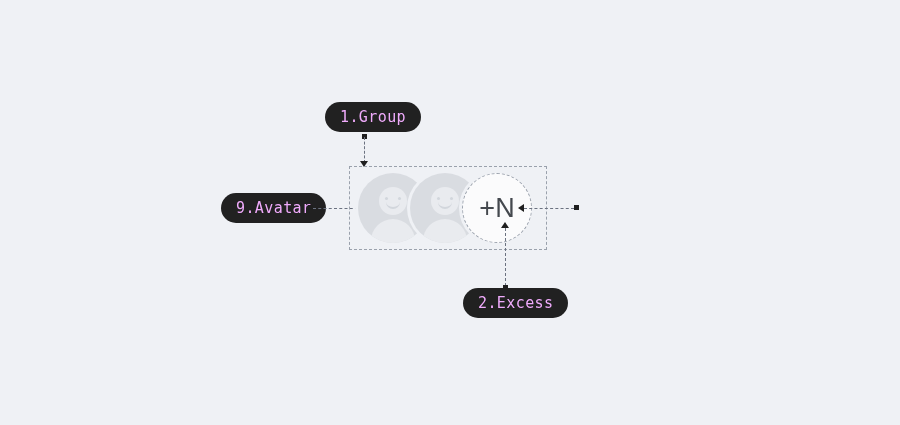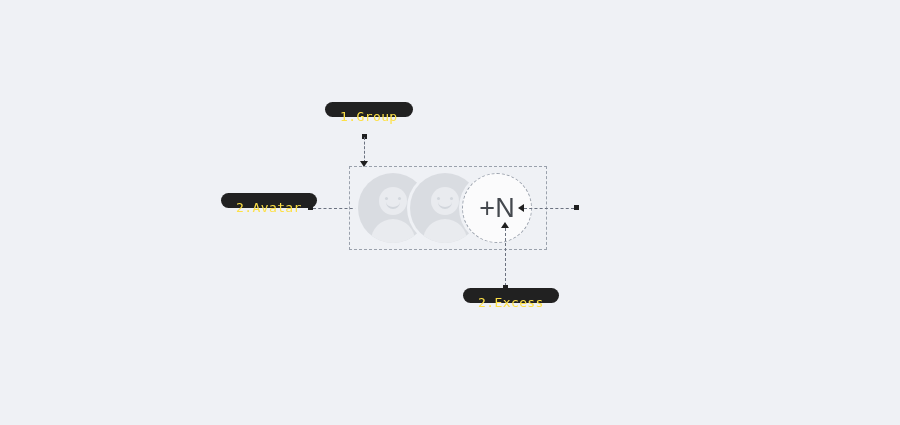--- a/index.html
+++ b/index.html
@@ -26,25 +26,25 @@
   .arrow{position:absolute;width:0;height:0;}
   .arrow.left{border-top:4.5px solid transparent;border-bottom:4.5px solid transparent;border-right:6px solid #1f1f1f;}
   .arrow.right{border-top:4.5px solid transparent;border-bottom:4.5px solid transparent;border-left:6px solid #1f1f1f;}
   .arrow.up{border-left:4.5px solid transparent;border-right:4.5px solid transparent;border-bottom:6px solid #1f1f1f;}
   .arrow.down{border-left:4.5px solid transparent;border-right:4.5px solid transparent;border-top:6px solid #1f1f1f;}
 
   
   .pill{
     position:absolute;
     background:#212121;
-    color:#fde047;
+    color:#f0abfc;
     font-family:"DejaVu Sans Mono","Liberation Mono",monospace;
-    font-size:13px;
+    font-size:15px;
     letter-spacing:.4px;
-    height:15px;
+    height:30px;
     line-height:30px;
     padding:0 15px;
     border-radius:15px;
     white-space:nowrap;
     box-sizing:border-box;
   }
 
   
   #group-container{
     position:absolute;
@@ -122,21 +122,21 @@
 <div id="stage">
 
   <div class="pill" id="pill-group" style="left:325px;top:102px;">1.Group</div>
 
   <div class="conn">
     <div class="dot" style="left:362px;top:134px;"></div>
     <div class="line v" style="left:364px;top:137px;height:26px;"></div>
     <div class="arrow down" style="left:360px;top:161px;"></div>
   </div>
 
-  <div class="pill" id="pill-avatar" style="left:221px;top:193px;">2.Avatar</div>
+  <div class="pill" id="pill-avatar" style="left:221px;top:193px;">9.Avatar</div>
 
   <div class="conn">
     <div class="dot" style="left:308px;top:205px;"></div>
     <div class="line h" style="left:313px;top:208px;width:45px;"></div>
     <div class="arrow right" style="left:358px;top:204px;"></div>
   </div>
 
   <div id="group-container"></div>
 
   <div id="avatar-stack">

